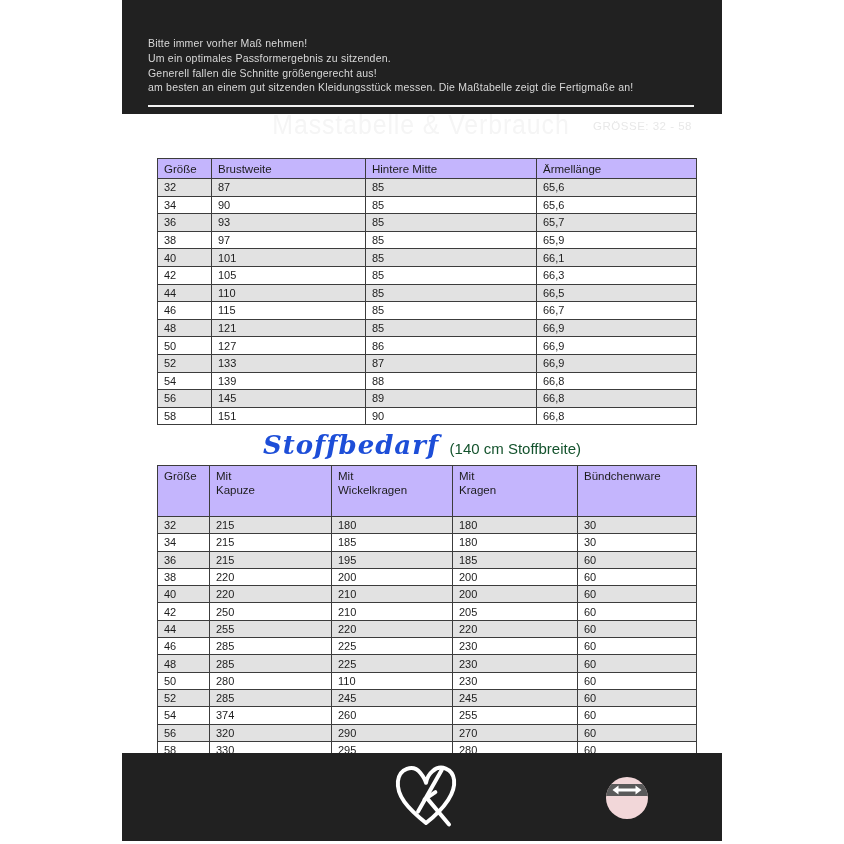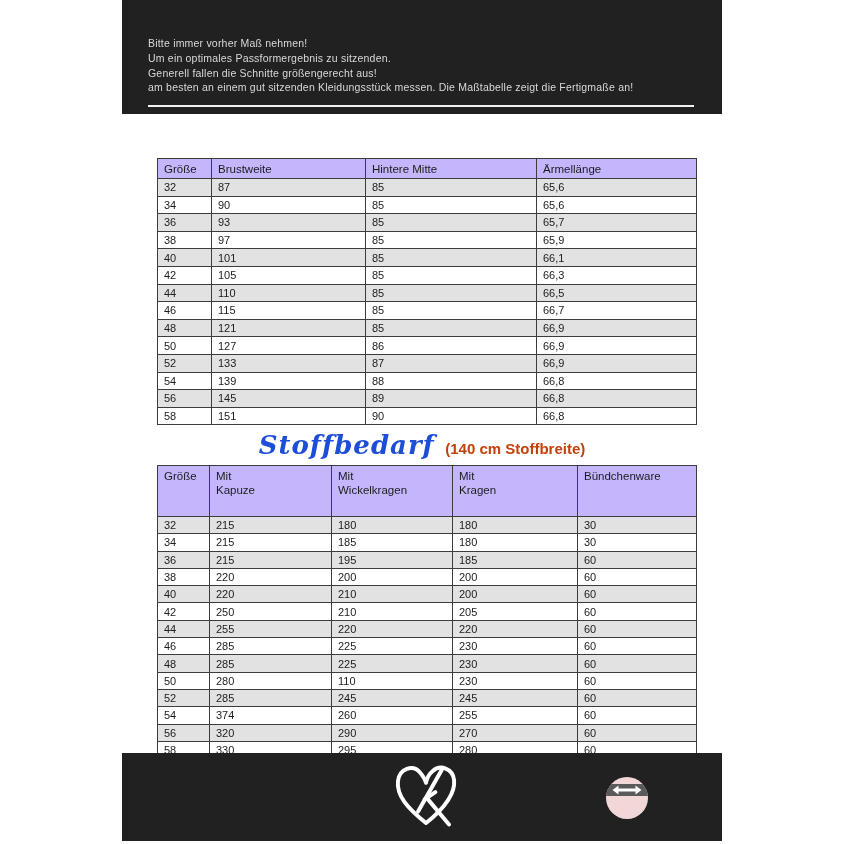--- a/index.html
+++ b/index.html
@@ -52,21 +52,21 @@
 
   
   .fabric-heading{
     position:absolute;left:122px;top:430px;width:600px;text-align:center;
   }
   .fabric-heading .script{
     font-family:"DejaVu Serif",serif;font-style:italic;font-size:26px;font-weight:bold;
     letter-spacing:1px;color:#1d4ed8;
   }
   .fabric-heading .plain{
-    font-size:15px;font-weight:bold;color:#c2410c;margin-left:6px;
+    font-size:15px;font-weight:normal;color:#14532d;margin-left:6px;
   }
 
   
   .band-bottom{
     position:absolute;left:122px;top:753px;width:600px;height:88px;
     background:var(--band-color,#212121);
   }
   .brand-logo{position:absolute;left:268px;top:3px;width:72px;height:78px;}
   .sweat-badge{
     position:absolute;right:74px;top:24px;width:42px;height:42px;border-radius:50%;
@@ -88,20 +88,24 @@
 <div class="sheet">
 
   <div class="band-top">
     <div class="intro">
       <div>Bitte immer vorher Maß nehmen!</div>
       <div>Um ein optimales Passformergebnis zu sitzenden.</div>
       <div>Generell fallen die Schnitte größengerecht aus!</div>
       <div>am besten an einem gut sitzenden Kleidungsstück messen. Die Maßtabelle zeigt die Fertigmaße an!</div>
     </div>
     <div class="band-rule"></div>
+    <div class="title-row">
+      <div class="doc-title">Masstabelle &amp; Verbrauch</div>
+      <div class="size-range">GRÖSSE: 32 - 58</div>
+    </div>
   </div>
 
   <table class="t-measure">
       <colgroup>
         <col style="width: 54px;">
         <col style="width: 154px;">
         <col style="width: 171px;">
         <col style="width: 160px;">
       </colgroup>
       <thead>

